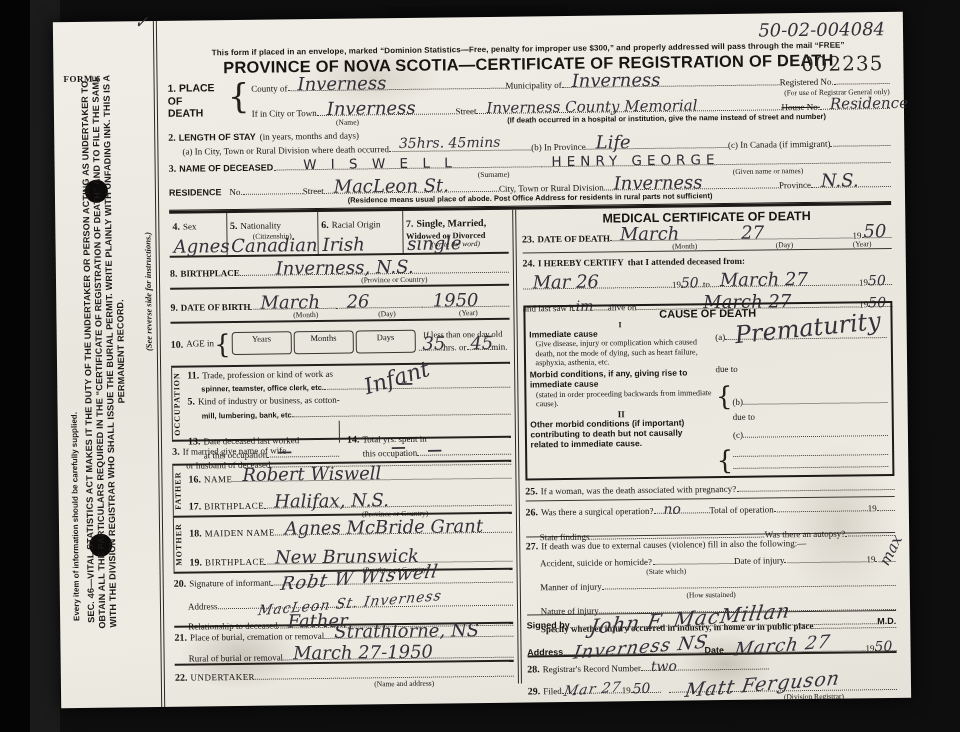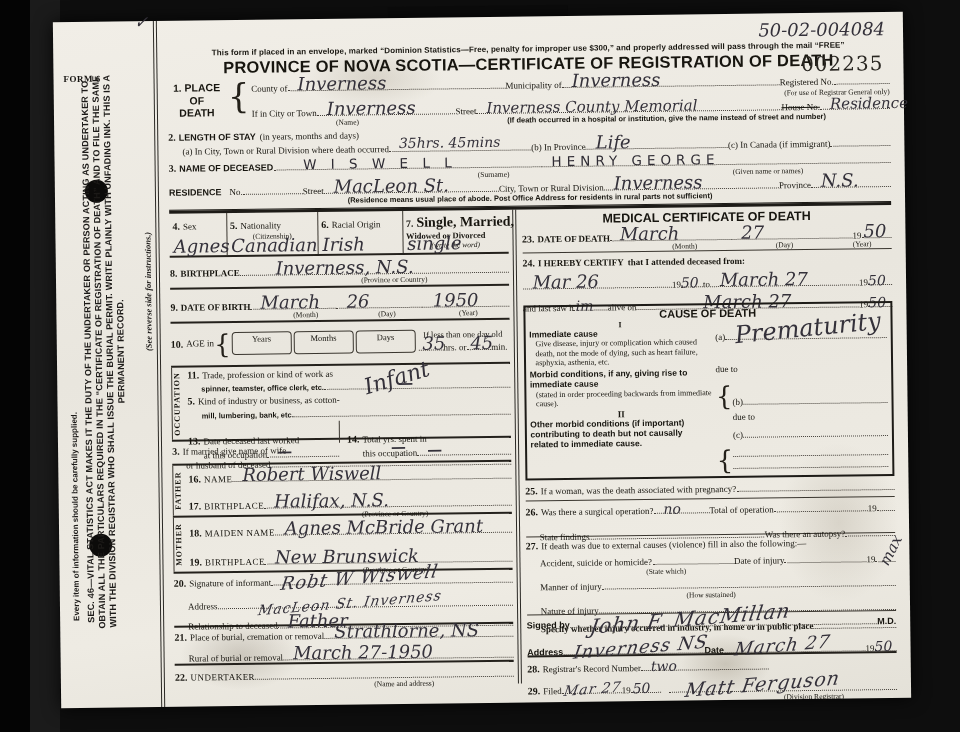--- a/index.html
+++ b/index.html
@@ -51,21 +51,21 @@
   .cnote { text-align:center; font-size:7.5px; line-height:1.1; }
   .num { font-weight:bold; font-size:10px; margin-right:3px; }
 
   .hw { font-family:"DejaVu Serif", serif; font-style:italic; color:#34313a; font-size:15px; line-height:1; }
   .hw-lg { font-size:18px; } .hw-md { font-size:14px; }
   .hw-caps { font-family:"DejaVu Sans", sans-serif; font-style:normal; color:#2e2b33; letter-spacing:5px; font-size:13.5px; }
   .scrawl { transform:rotate(-4deg) skewX(-14deg); display:inline-block; letter-spacing:1px; }
   .dash { font-weight:bold; font-style:normal; }
 
   .f1 { display:flex; margin-top:4px; }
-  .f1lab { width:58px; text-align:center; font-family:"Liberation Sans", sans-serif; font-weight:bold; font-size:10.5px; line-height:1.15; }
+  .f1lab { width:58px; text-align:left; font-family:"Liberation Sans", sans-serif; font-weight:bold; font-size:10.5px; line-height:1.15; }
   .brace { font-family:"DejaVu Serif", serif; font-weight:normal; color:#232019; }
   .brace-f1 { font-size:34px; line-height:.9; margin:0 2px; }
   .f1content { flex:1; }
   .hdivider { border-bottom:3px solid #1d1b17; border-top:1px solid #1d1b17; height:3px; margin-top:2px; }
 
   .cols { display:flex; margin-top:0; height:474px; }
   .colL { width:48%; border-right:4px double #2b2925; padding-right:4px; }
   .colR { width:52%; padding-left:6px; position:relative; }
   .sep { border-bottom:2px solid #24211c; }
   .septhin { border-bottom:1px solid #3a362f; }
@@ -245,21 +245,21 @@
             <div class="cell" style="width:27%">
               <span class="num">5.</span><span class="lbl">Nationality</span>
               <div class="cnote">(Citizenship)</div>
               <span class="hw hw-lg">Canadian</span>
             </div>
             <div class="cell" style="width:25%">
               <span class="num">6.</span><span class="lbl">Racial Origin</span>
               <span class="hw hw-lg">Irish</span>
             </div>
             <div class="cell" style="width:31%">
-              <span class="num">7.</span><span class="lbl b" style="font-size:14px">Single, Married,</span>
+              <span class="num">7.</span><span class="lbl b" style="font-size:10px">Single, Married,</span>
               <div class="lbl b" style="font-size:8.5px">Widowed or Divorced</div>
               <div class="cnote" style="font-style:italic">(write the word)</div>
               <span class="hw hw-lg">single</span>
             </div>
           </div>
 
           <div class="sep" style="height:32px;padding-top:8px">
             <div class="row">
               <span class="num">8.</span>
               <span class="lbl b">BIRTHPLACE</span>

